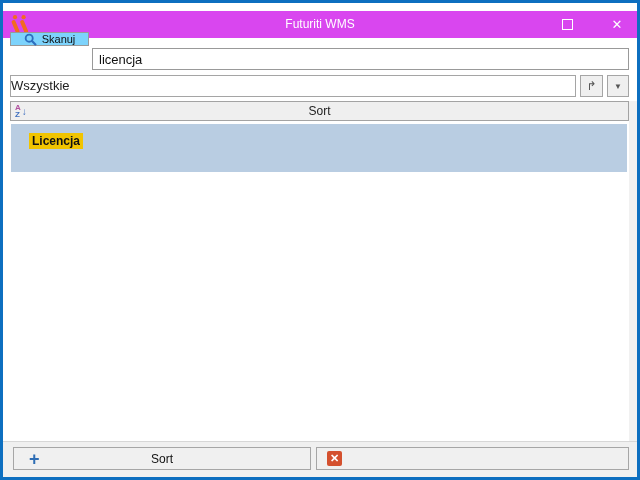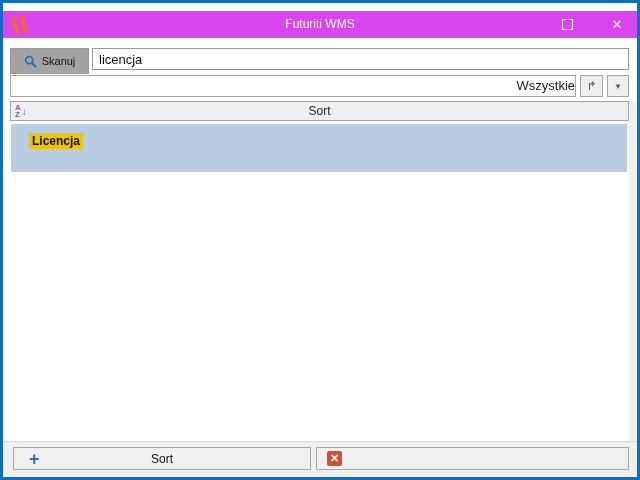--- a/index.html
+++ b/index.html
@@ -20,35 +20,35 @@
   .tb-btn {
     position:absolute; top:0; width:40px; height:27px;
     display:flex; align-items:center; justify-content:center;
     color:#ffffff; cursor:default;
   }
   .btn-max { left:544px; }
   .btn-close { left:594px; font-size:13px; }
   .max-glyph { width:9px; height:9px; border:1px solid #ffffff; display:block; }
   
   .skanuj-btn {
-    position:absolute; left:7px; top:45px; width:79px; height:26px;
-    background:#a3a3a3; border:1px solid #999; box-sizing:border-box;
+    position:absolute; left:7px; top:29px; width:79px; height:14px;
+    background:#7dd3fc; border:1px solid #999; box-sizing:border-box;
     display:flex; align-items:center; justify-content:center; gap:5px;
     font-size:11px; color:#111;
   }
   .search-input {
     position:absolute; left:89px; top:45px; width:537px; height:22px;
     border:1px solid #999; box-sizing:border-box; padding:0 6px;
     font-family:"Liberation Sans", sans-serif; font-size:13px; color:#111; outline:none;
   }
   
   .combo {
     position:absolute; left:7px; top:72px; width:566px; height:22px;
     border:1px solid #a5a5a5; box-sizing:border-box; background:#fff;
-    text-align:right; font-size:13px; color:#222; line-height:20px;
+    text-align:left; font-size:13px; color:#222; line-height:20px;
   }
   .mini-btn {
     position:absolute; top:72px; width:23px; height:22px;
     background:#efefef; border:1px solid #a5a5a5; box-sizing:border-box;
     display:flex; align-items:center; justify-content:center;
     color:#555; font-size:10px;
   }
   .btn-jump { left:577px; font-size:12px; }
   .btn-drop { left:604px; width:22px; font-size:8px; }
   

